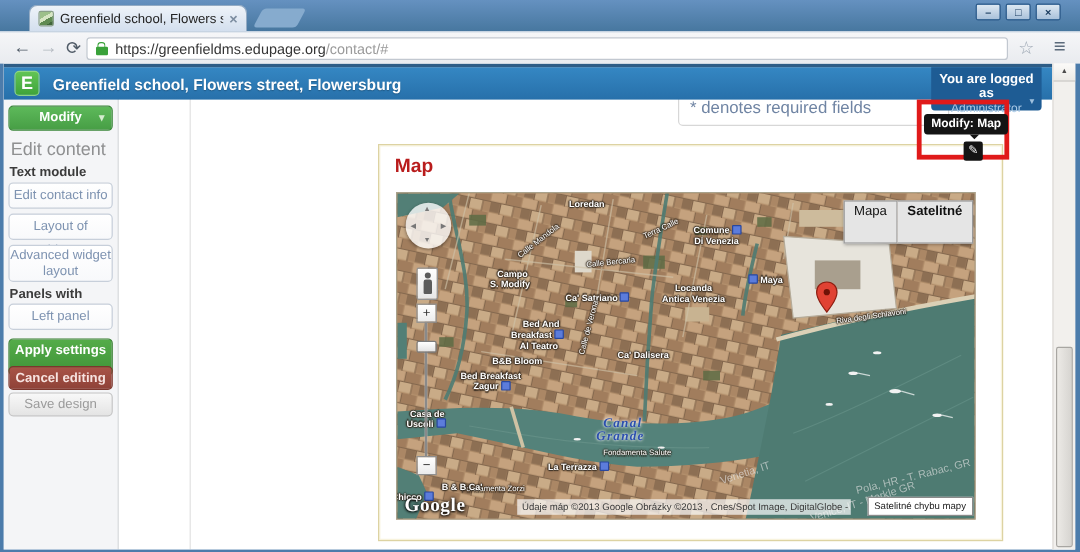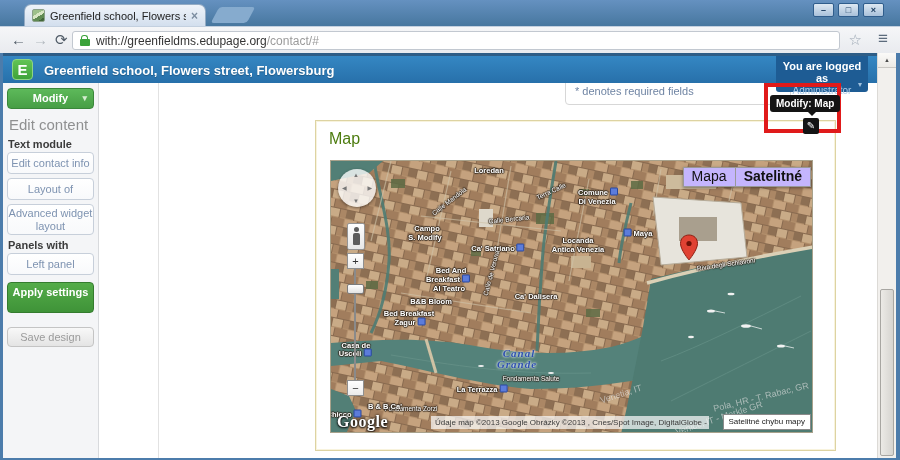--- a/index.html
+++ b/index.html
@@ -62,31 +62,31 @@
   .b1{top:70px;height:22px;line-height:20px;}
   .b2{top:96px;height:22px;line-height:20px;}
   .b3{top:122px;height:31px;line-height:13px;padding-top:2px;}
   .b4{top:171px;height:22px;line-height:20px;}
   .apply{top:200px;height:31px;background:linear-gradient(#54ac49,#3f9338);border:1px solid #347c2e;color:#fff;font-weight:bold;line-height:19px;}
   .cancel{top:223px;height:20px;background:linear-gradient(#a85347,#8f4238);border:1px solid #7b362d;color:#f7e3e0;font-weight:bold;line-height:18px;}
   .save{top:245px;height:20px;background:linear-gradient(#f8f8f8,#e4e4e4);border:1px solid #c4c4c4;color:#9b9b9b;line-height:18px;}
 
   
   .form-panel{position:absolute;left:562px;top:-9px;width:226px;height:32px;background:#fff;border:1px solid #d7d7d7;border-radius:0 0 4px 4px;z-index:2;}
-  .req-note{position:absolute;left:9px;bottom:7px;font-size:11px;color:#6f84a3;}
+  .req-note{position:absolute;left:9px;bottom:7px;font-size:14px;color:#6f84a3;}
   .btn-sliver{position:absolute;left:624px;top:-10px;width:46px;height:11px;background:linear-gradient(#ececec,#d3d3d3);border:1px solid #b3b3b3;border-radius:3px;z-index:1;}
   .red-box{position:absolute;left:761px;top:1px;width:77px;height:50px;border:4px solid #e01a1a;z-index:8;}
   .tooltip{position:absolute;left:767px;top:13px;height:17px;padding:0 6px;background:#141414;color:#fff;font-size:10px;font-weight:bold;line-height:17px;border-radius:3px;z-index:9;}
   .tooltip::after{content:'';position:absolute;left:38px;bottom:-4px;border:4px solid transparent;border-top-color:#141414;border-bottom:none;}
   .pencil-btn{position:absolute;left:800px;top:36px;width:16px;height:16px;background:#141414;color:#fff;border-radius:2px;
        font-size:10px;text-align:center;line-height:15px;z-index:9;}
 
   
   .map-panel{position:absolute;left:312px;top:38px;width:521px;height:331px;background:#fff;border:1px solid #ddd3a2;box-shadow:inset 0 0 0 1px #f8f3dd;}
-  .map-title{position:absolute;left:13px;top:9px;color:#4d7c0f;font-size:16px;font-weight:normal;}
+  .map-title{position:absolute;left:13px;top:9px;color:#b91c1c;font-size:16px;font-weight:bold;}
   .map{position:absolute;left:14px;top:39px;width:483px;height:273px;border:1px solid #a8a28c;overflow:hidden;background:#b3906c;}
   .map svg{position:absolute;left:0;top:0;}
 
   .lbl{position:absolute;transform:translate(-50%,-50%);font-size:7.5px;font-weight:bold;color:#fff;white-space:nowrap;z-index:3;
        text-shadow:-1px 0 1px #332a20,1px 0 1px #332a20,0 -1px 1px #332a20,0 1px 1px #332a20;}
   .lbl.street{font-size:6.5px;font-weight:normal;}
   .lbl.water{font-family:"Liberation Serif",serif;font-style:italic;font-weight:bold;color:#2c4fae;font-size:11px;letter-spacing:1px;
        text-shadow:0 0 2px rgba(255,255,255,.95),0 0 3px rgba(255,255,255,.8);}
   .lbl.watermark{font-size:9px;font-weight:normal;color:rgba(255,255,255,.55);text-shadow:0 0 1px rgba(0,0,0,.15);}
   .lic{display:inline-block;width:8px;height:8px;background:#5c7cdb;border:1px solid #28479e;border-radius:1px;vertical-align:-1px;margin:0 2px;}
@@ -98,21 +98,21 @@
        border:1px solid #949494;border-radius:2px;z-index:5;}
   .pegman::before{content:'';position:absolute;left:6px;top:3px;width:5px;height:5px;border-radius:50%;background:#5c5c5c;}
   .pegman::after{content:'';position:absolute;left:5px;top:9px;width:7px;height:12px;background:#5c5c5c;border-radius:2px 2px 1px 1px;}
   .zbtn{position:absolute;left:16px;width:17px;height:16px;background:linear-gradient(#fff,#ebebeb);border:1px solid #8f8f8f;
        text-align:center;font-size:11px;line-height:14px;color:#333;z-index:5;}
   .zin{top:92px;} .zout{top:219px;}
   .ztrack{position:absolute;left:23px;top:108px;width:2px;height:111px;background:#f2f2f2;border:1px solid #8a8a8a;z-index:4;}
   .zhandle{position:absolute;left:16px;top:123px;width:17px;height:10px;background:linear-gradient(#fff,#e2e2e2);border:1px solid #7c7c7c;border-radius:2px;z-index:5;}
 
   .maptype{position:absolute;top:6px;right:1px;display:flex;z-index:5;box-shadow:0 1px 3px rgba(0,0,0,.4);}
-  .mt-btn{height:20px;padding:0 8px;background:#c4b5fd;border:1px solid #999;font-size:14px;line-height:16px;color:#111;}
+  .mt-btn{height:36px;padding:0 8px;background:#e5e5e5;border:1px solid #999;font-size:11px;line-height:16px;color:#111;}
   .mt-btn.sel{font-weight:bold;border-left:none;}
 
   .glogo{position:absolute;left:6px;bottom:1px;z-index:5;color:#fff;font-family:"Liberation Serif",serif;font-weight:bold;
        font-size:16px;letter-spacing:.5px;text-shadow:0 1px 2px #000,0 0 3px #000;}
   .attrib{position:absolute;left:100px;right:103px;bottom:3px;height:13px;background:rgba(250,250,250,.72);z-index:5;
        font-size:8px;color:#3a3a3a;line-height:13px;padding:0 4px;white-space:nowrap;overflow:hidden;}
   .report{position:absolute;right:1px;bottom:2px;height:16px;background:#fff;border:1px solid #8a8a8a;z-index:5;
        font-size:8px;line-height:14px;padding:0 5px;color:#222;}
 
   
@@ -140,21 +140,21 @@
       <div class="win-btn">×</div>
     </div>
   </div>
 
   <div class="toolbar">
     <span class="nav-ic" style="left:11px;">←</span>
     <span class="nav-ic" style="left:33px;color:#b3b9c0;">→</span>
     <span class="nav-ic" style="left:55px;font-weight:normal;">⟳</span>
     <div class="omnibox">
       <span class="padlock"></span>
-      <span class="url"><span>with://greenfieldms.edupage.org</span><span class="path">/contact/#</span></span>
+      <span class="url"><span>https://greenfieldms.edupage.org</span><span class="path">/contact/#</span></span>
     </div>
     <span class="star">☆</span>
     <span class="menu">≡</span>
   </div>
 
   <div class="b-left"></div>
   <div class="b-right"></div>
   <div class="b-bottom"></div>
 
   <div class="page">
@@ -179,20 +179,21 @@
           <span class="caret">▾</span>
         </div>
         <div class="sec-title" style="top:34px;">Edit content</div>
         <div class="grp-title" style="top:56px;">Text module</div>
         <div class="sbtn wbtn b1">Edit contact info</div>
         <div class="sbtn wbtn b2">Layout of widgets</div>
         <div class="sbtn wbtn b3">Advanced widget layout</div>
         <div class="grp-title" style="top:157px;">Panels with menu</div>
         <div class="sbtn wbtn b4">Left panel</div>
         <div class="sbtn apply">Apply settings</div>
+        <div class="sbtn cancel">Cancel editing</div>
         <div class="sbtn save">Save design</div>
       </div>
 
       <div class="btn-sliver"></div>
       <div class="form-panel">
         <div class="req-note">* denotes required fields</div>
       </div>
 
       <div class="red-box"></div>
       <div class="tooltip">Modify: Map</div>

